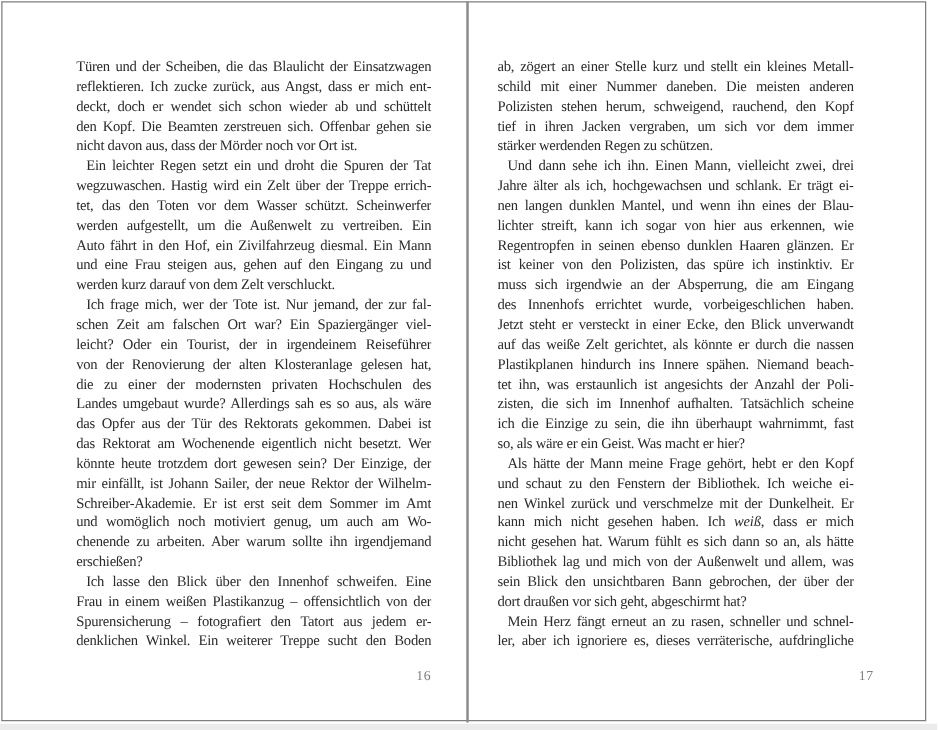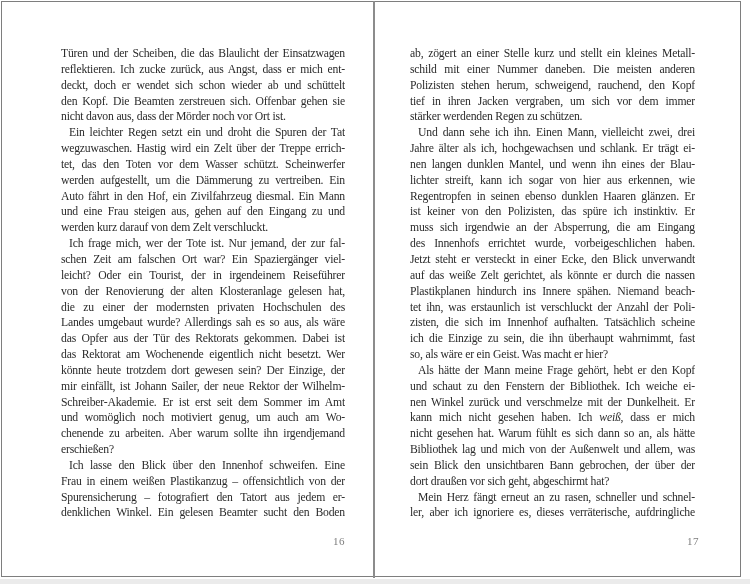--- a/index.html
+++ b/index.html
@@ -32,21 +32,21 @@
     width: 2px;
     height: 577px;
     background: var(--gutter, #8c8c8c);
   }
   .text-block {
     position: absolute;
     top: 44px;
     color: var(--ink, #2b2b2b);
   }
   #left-text  { left: 59px;  width: 284px; }
-  #right-text { left: 408px; width: 285px; }
+  #right-text { left: 396px; width: 285px; }
   .line {
     height: 15.85px;
     line-height: 15.85px;
     font-size: 11.7px;
     letter-spacing: -0.2px;
     text-align: justify;
     text-align-last: justify;
     overflow: hidden;
     white-space: normal;
   }
@@ -85,61 +85,61 @@
   <div id="frame">
     <div class="text-block" id="left-text">
         <div class="line">Türen und der Scheiben, die das Blaulicht der Einsatzwagen</div>
         <div class="line">reflektieren. Ich zucke zurück, aus Angst, dass er mich ent-</div>
         <div class="line">deckt, doch er wendet sich schon wieder ab und schüttelt</div>
         <div class="line">den Kopf. Die Beamten zerstreuen sich. Offenbar gehen sie</div>
         <div class="line end">nicht davon aus, dass der Mörder noch vor Ort ist.</div>
         <div class="line indent">Ein leichter Regen setzt ein und droht die Spuren der Tat</div>
         <div class="line">wegzuwaschen. Hastig wird ein Zelt über der Treppe errich-</div>
         <div class="line">tet, das den Toten vor dem Wasser schützt. Scheinwerfer</div>
-        <div class="line">werden aufgestellt, um die Dämmerung zu vertreiben. Ein</div>
+        <div class="line">werden aufgestellt, um die Außenwelt zu vertreiben. Ein</div>
         <div class="line">Auto fährt in den Hof, ein Zivilfahrzeug diesmal. Ein Mann</div>
         <div class="line">und eine Frau steigen aus, gehen auf den Eingang zu und</div>
         <div class="line end">werden kurz darauf von dem Zelt verschluckt.</div>
         <div class="line indent">Ich frage mich, wer der Tote ist. Nur jemand, der zur fal-</div>
         <div class="line">schen Zeit am falschen Ort war? Ein Spaziergänger viel-</div>
         <div class="line">leicht? Oder ein Tourist, der in irgendeinem Reiseführer</div>
         <div class="line">von der Renovierung der alten Klosteranlage gelesen hat,</div>
         <div class="line">die zu einer der modernsten privaten Hochschulen des</div>
         <div class="line">Landes umgebaut wurde? Allerdings sah es so aus, als wäre</div>
         <div class="line">das Opfer aus der Tür des Rektorats gekommen. Dabei ist</div>
         <div class="line">das Rektorat am Wochenende eigentlich nicht besetzt. Wer</div>
         <div class="line">könnte heute trotzdem dort gewesen sein? Der Einzige, der</div>
         <div class="line">mir einfällt, ist Johann Sailer, der neue Rektor der Wilhelm-</div>
         <div class="line">Schreiber-Akademie. Er ist erst seit dem Sommer im Amt</div>
         <div class="line">und womöglich noch motiviert genug, um auch am Wo-</div>
         <div class="line">chenende zu arbeiten. Aber warum sollte ihn irgendjemand</div>
         <div class="line end">erschießen?</div>
         <div class="line indent">Ich lasse den Blick über den Innenhof schweifen. Eine</div>
         <div class="line">Frau in einem weißen Plastikanzug – offensichtlich von der</div>
         <div class="line">Spurensicherung – fotografiert den Tatort aus jedem er-</div>
-        <div class="line">denklichen Winkel. Ein gelesen Beamter sucht den Boden</div>
+        <div class="line">denklichen Winkel. Ein weiterer Treppe sucht den Boden</div>
       </div>
     <div class="text-block" id="right-text">
         <div class="line">ab, zögert an einer Stelle kurz und stellt ein kleines Metall-</div>
         <div class="line">schild mit einer Nummer daneben. Die meisten anderen</div>
         <div class="line">Polizisten stehen herum, schweigend, rauchend, den Kopf</div>
         <div class="line">tief in ihren Jacken vergraben, um sich vor dem immer</div>
         <div class="line end">stärker werdenden Regen zu schützen.</div>
         <div class="line indent">Und dann sehe ich ihn. Einen Mann, vielleicht zwei, drei</div>
         <div class="line">Jahre älter als ich, hochgewachsen und schlank. Er trägt ei-</div>
         <div class="line">nen langen dunklen Mantel, und wenn ihn eines der Blau-</div>
         <div class="line">lichter streift, kann ich sogar von hier aus erkennen, wie</div>
         <div class="line">Regentropfen in seinen ebenso dunklen Haaren glänzen. Er</div>
         <div class="line">ist keiner von den Polizisten, das spüre ich instinktiv. Er</div>
         <div class="line">muss sich irgendwie an der Absperrung, die am Eingang</div>
         <div class="line">des Innenhofs errichtet wurde, vorbeigeschlichen haben.</div>
         <div class="line">Jetzt steht er versteckt in einer Ecke, den Blick unverwandt</div>
         <div class="line">auf das weiße Zelt gerichtet, als könnte er durch die nassen</div>
         <div class="line">Plastikplanen hindurch ins Innere spähen. Niemand beach-</div>
-        <div class="line">tet ihn, was erstaunlich ist verschluckt der Anzahl der Poli-</div>
+        <div class="line">tet ihn, was erstaunlich ist angesichts der Anzahl der Poli-</div>
         <div class="line">zisten, die sich im Innenhof aufhalten. Tatsächlich scheine</div>
         <div class="line">ich die Einzige zu sein, die ihn überhaupt wahrnimmt, fast</div>
         <div class="line end">so, als wäre er ein Geist. Was macht er hier?</div>
         <div class="line indent">Als hätte der Mann meine Frage gehört, hebt er den Kopf</div>
         <div class="line">und schaut zu den Fenstern der Bibliothek. Ich weiche ei-</div>
         <div class="line">nen Winkel zurück und verschmelze mit der Dunkelheit. Er</div>
         <div class="line"><span>kann mich nicht gesehen haben. Ich </span><i>weiß</i><span>, dass er mich</span></div>
         <div class="line">nicht gesehen hat. Warum fühlt es sich dann so an, als hätte</div>
         <div class="line">Bibliothek lag und mich von der Außenwelt und allem, was</div>
         <div class="line">sein Blick den unsichtbaren Bann gebrochen, der über der</div>

